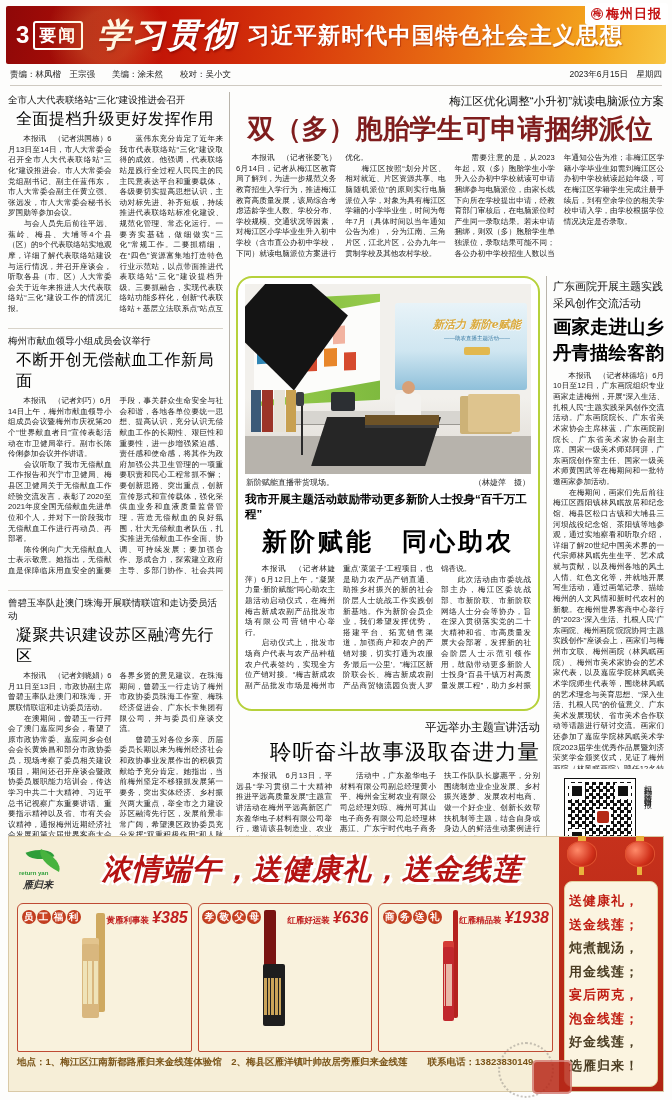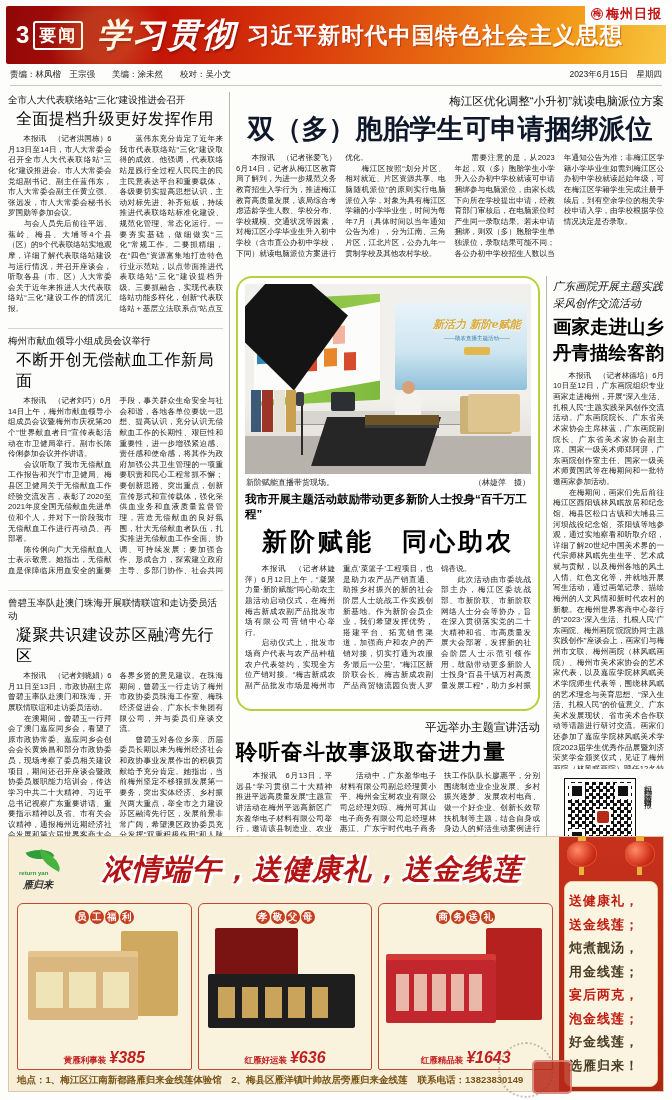--- a/index.html
+++ b/index.html
@@ -38,21 +38,21 @@
   .kicker.center { text-align:right; font-size:11.5px; }
   .h-left { font-size:16px; font-weight:400; color:#000; letter-spacing:0.5px; margin:2px 8px 4px; }
   .body-txt { font-size:7.6px; line-height:1.4; color:#1a1a1a; text-align:justify;
     white-space:pre-line; overflow:hidden; }
   .cols2 { column-count:2; column-gap:8px; }
   .cols3 { column-count:3; column-gap:8px; }
   .cols4 { column-count:4; column-gap:9px; }
   .art { margin-bottom:8px; }
   .art-sep { border-bottom:1px solid #d8d3c9; margin:6px 0; }
 
-  .h-center-top { font-size:27px; font-weight:900; text-align:center; letter-spacing:0px; margin:2px 0 6px; color:#0f172a; }
+  .h-center-top { font-size:27px; font-weight:900; text-align:center; letter-spacing:0px; margin:2px 0 6px; color:#7f1d1d; }
 
   .lower-row { display:flex; margin-top:7px; flex:1; }
   .col-center { width:304px; }
   .col-right { flex:1; margin-left:6px; padding-left:6px; border-left:1px solid #b9b4ab; }
 
   
   .feature-box { border:2.5px solid #b6d13b; border-radius:16px; padding:6px 7px 7px; background:#fff; }
   .photo { position:relative; height:190px; background:linear-gradient(#f2f0ec 60%,#dcd8d1); overflow:hidden; }
   .ph-floor { position:absolute; bottom:0; width:100%; height:20%; background:#b7b3ac; }
   .ph-poster { position:absolute; left:3%; top:7%; width:44%; height:56%; background:#fcfcfa; transform:skewY(-3deg); overflow:hidden; }
@@ -79,23 +79,23 @@
   .ph-binders { position:absolute; left:2%; bottom:22%; width:16%; height:22%; display:flex; gap:1px; align-items:flex-end; }
   .ph-binders i { flex:1; height:100%; }
   .ph-bags { position:absolute; right:4%; bottom:22%; width:18%; height:20%; background:#dec48e; border-radius:2px; box-shadow:-8px 2px 0 #cdb277; }
   .ph-trays { position:absolute; left:42%; bottom:24%; width:26%; height:7%; background:#6e5327; box-shadow:0 -3px 0 #3c3c3c inset; }
 
   .photo-cap { display:flex; justify-content:space-between; font-size:8px; color:#222; margin:3px 1px 4px; }
   .feature-lead { font-size:11.5px; font-weight:bold; color:#000; margin:2px 0 3px; }
   .h-feature { font-size:25px; font-weight:900; text-align:center; letter-spacing:3px; margin:2px 0 6px; color:#000; }
 
   .pingyuan { margin-top:9px; }
-  .h-pingyuan { font-size:21.5px; font-weight:700; text-align:left; letter-spacing:1px; margin:2px 0 5px; color:#000; }
-
-  .gk { font-size:11px; font-weight:500; line-height:1.5; color:#111; margin:2px 0 3px;font-style:italic; }
+  .h-pingyuan { font-size:21.5px; font-weight:400; text-align:right; letter-spacing:1px; margin:2px 0 5px; color:#000; }
+
+  .gk { font-size:11px; font-weight:500; line-height:1.5; color:#111; margin:2px 0 3px; }
   .h-right { font-size:18.5px; font-weight:900; line-height:1.4; color:#000; white-space:pre-line; margin:2px 0 5px; }
 
   .qr-row { display:flex; align-items:center; gap:6px; margin-top:10px; justify-content:center; }
   .qr { position:relative; width:70px; height:70px; background:
       repeating-conic-gradient(#111 0% 25%, #fff 0% 50%);
       background-size:7px 7px; border:3px solid #fff; outline:1px solid #111; }
   .qr i { position:absolute; width:16px; height:16px; background:#111; box-shadow:inset 0 0 0 3px #fff, inset 0 0 0 6px #111; }
   .qr .tl { top:1px; left:1px; } .qr .tr { top:1px; right:1px; } .qr .bl { bottom:1px; left:1px; }
   .qr .ctr { position:absolute; top:27px; left:27px; width:16px; height:16px; background:#fff; }
   .qr .ctr b { position:absolute; inset:2px; background:#b52b18; border-radius:2px; }
@@ -110,30 +110,30 @@
   .leaf { position:absolute; width:26px; height:13px; background:#2e9e3a; border-radius:0 100% 0 100%; }
   .leaf.l1 { left:10px; top:4px; transform:rotate(-20deg); }
   .leaf.l2 { left:20px; top:10px; transform:rotate(25deg); background:#47b33e; }
   .leaf-en { position:absolute; left:2px; top:26px; font-size:6px; color:#2e9e3a; font-weight:bold; }
   .leaf-cn { position:absolute; left:6px; top:34px; font-size:10px; color:#333; font-family:"DejaVu Serif",serif; font-style:italic; font-weight:bold; }
   .ad-slogan { flex:1; text-align:center; font-size:29px; font-weight:900; font-style:italic;
     font-family:"DejaVu Serif",serif; color:#b51414; letter-spacing:1px;
     text-shadow:-2px -2px 0 #fff,2px -2px 0 #fff,-2px 2px 0 #fff,2px 2px 0 #fff,3px 3px 0 #fff; }
   .prod-row { display:flex; gap:6px; margin-top:4px; flex:1; }
   .prod { flex:1; border:1.5px solid #bf4a33; border-radius:6px 6px 2px 2px; background:#f9f2dd;
-    padding:3px 3px 2px; display:flex; flex-direction:column; }
+    padding:3px 3px 2px; display:flex; }
   .badge { text-align:center; margin:-1px 0 2px; }
   .cc { display:inline-block; width:14px; height:14px; line-height:14px; margin:0 0.5px; border-radius:50%;
     background:radial-gradient(#d8502f,#b13014); color:#fff; font-size:9.5px; font-weight:bold; }
   .prod-img { position:relative; flex:1; overflow:hidden; }
   .prod-img i { position:absolute; }
   .price-row { display:flex; align-items:baseline; justify-content:center; gap:3px; margin-top:2px; }
   .p-name { font-size:8.5px; font-weight:bold; color:#c02020; }
   .p-price { font-size:16px; font-weight:900; color:#c02020; font-style:italic; }
-  .ad-addr { display:flex; gap:10px; font-size:9.5px; font-weight:bold; color:#7a5418; margin:4px 0 2px; }
+  .ad-addr { display:flex; gap:20px; font-size:9.5px; font-weight:bold; color:#7a5418; margin:4px 0 20px; }
 
   .ad-side { width:104px; flex:none; background:linear-gradient(#c6311c,#b02413); position:relative; padding:44px 5px 4px; }
   .lantern { position:absolute; top:4px; width:30px; height:26px; border-radius:50% / 46%;
     background:radial-gradient(circle at 35% 35%, #ff8b6a, #d0301a 60%, #971504);
     box-shadow:inset 0 0 0 1px #e0512f; }
   .lantern::before { content:""; position:absolute; top:-5px; left:11px; width:8px; height:5px; background:#e9b23c; }
   .lantern::after { content:""; position:absolute; bottom:-8px; left:12px; width:5px; height:8px; background:#e9b23c; }
   .lt1 { left:8px; } .lt2 { right:8px; }
   .side-card { background:#fbf4e0; border-radius:8px; height:100%; padding:8px 4px; display:flex;
     flex-direction:column; justify-content:space-around; border:1px solid #e3cf9e; }
@@ -347,21 +347,21 @@
             <i style="right:4%;top:2%;width:34%;height:76%;background:#b5211e;border-radius:2px"></i>
             <i style="left:2%;top:28%;width:66%;height:52%;background:#c1272d;border-radius:2px;box-shadow:0 -6px 0 #d43b35"></i>
             <i style="left:8%;top:40%;width:8%;height:30%;background:#e9b8a8"></i>
             <i style="left:19%;top:40%;width:8%;height:30%;background:#e9b8a8"></i>
             <i style="left:30%;top:40%;width:8%;height:30%;background:#e9b8a8"></i>
             <i style="left:41%;top:40%;width:8%;height:30%;background:#e9b8a8"></i>
             <i style="left:52%;top:40%;width:8%;height:30%;background:#e9b8a8"></i>
           </div>
           <div class="price-row">
             <span class="p-name">红雁精品装</span>
-            <span class="p-price">¥1643</span>
+            <span class="p-price">¥1938</span>
           </div>
         </div>
       </div>
 
       <div class="ad-addr">
         <span>地点：1、梅江区江南新都路雁归来金线莲体验馆　2、梅县区雁洋镇叶帅故居旁雁归来金线莲</span>
         <span>联系电话：13823830149</span>
       </div>
     </div>
 

